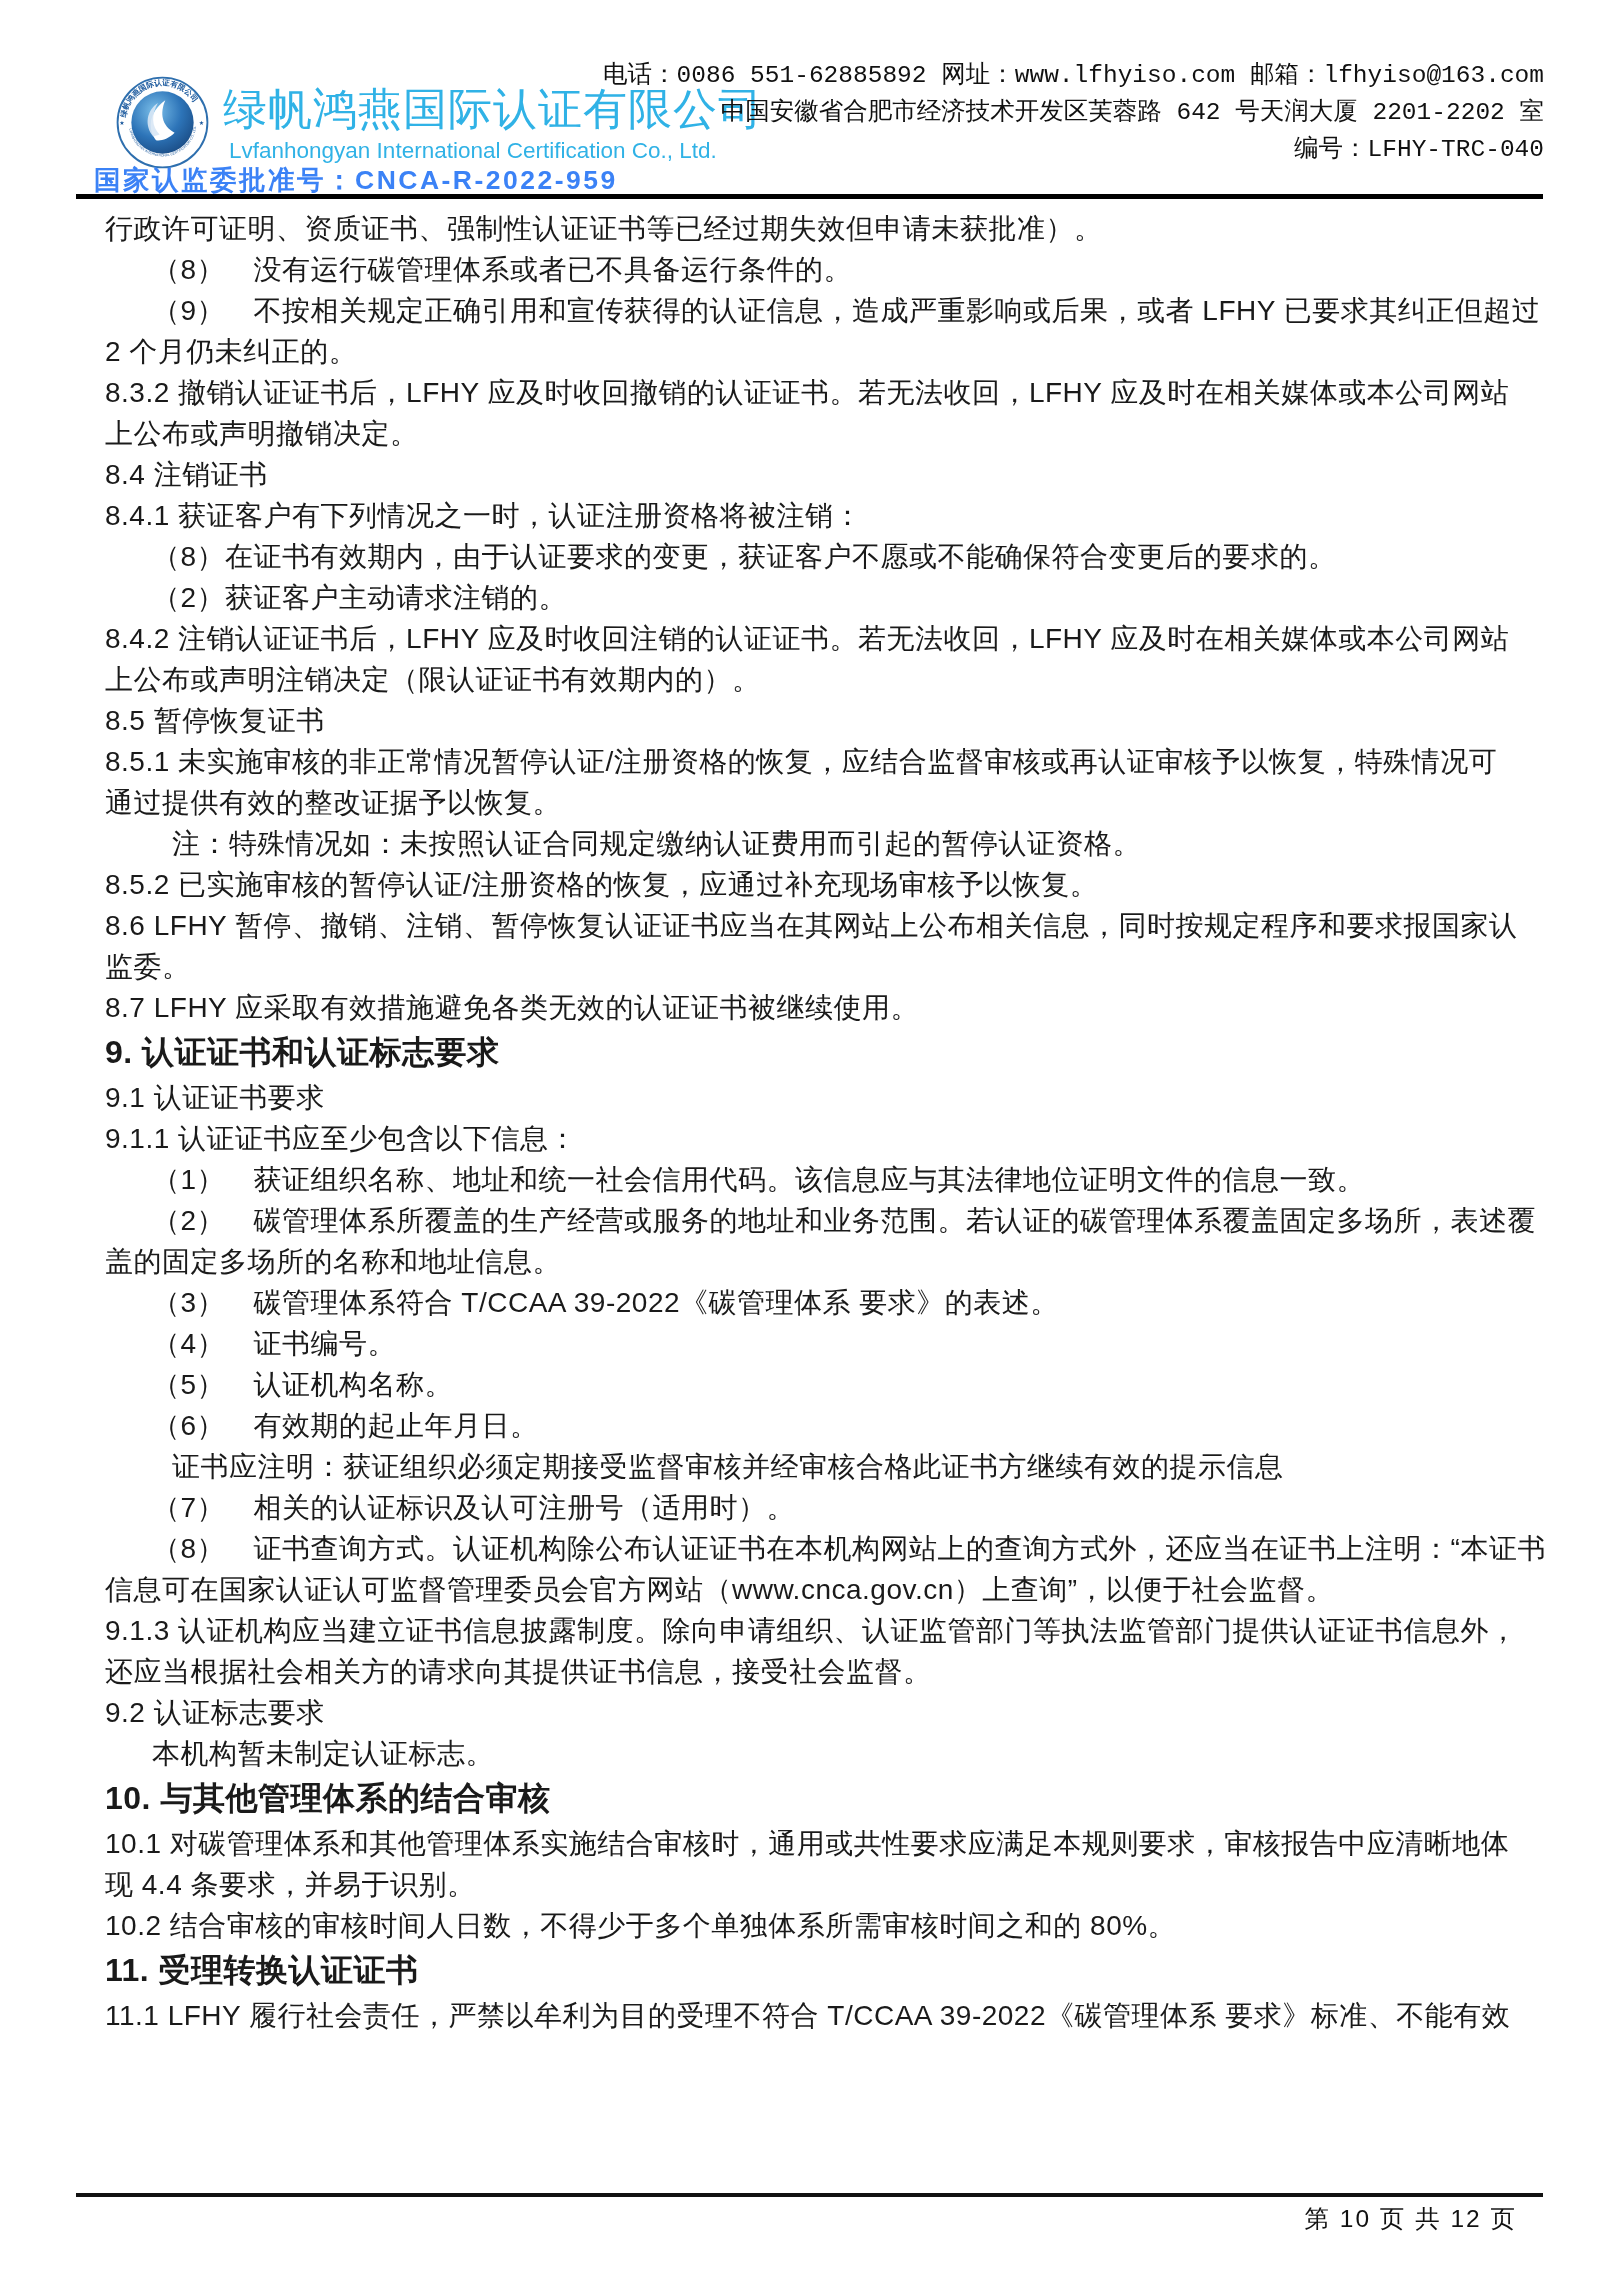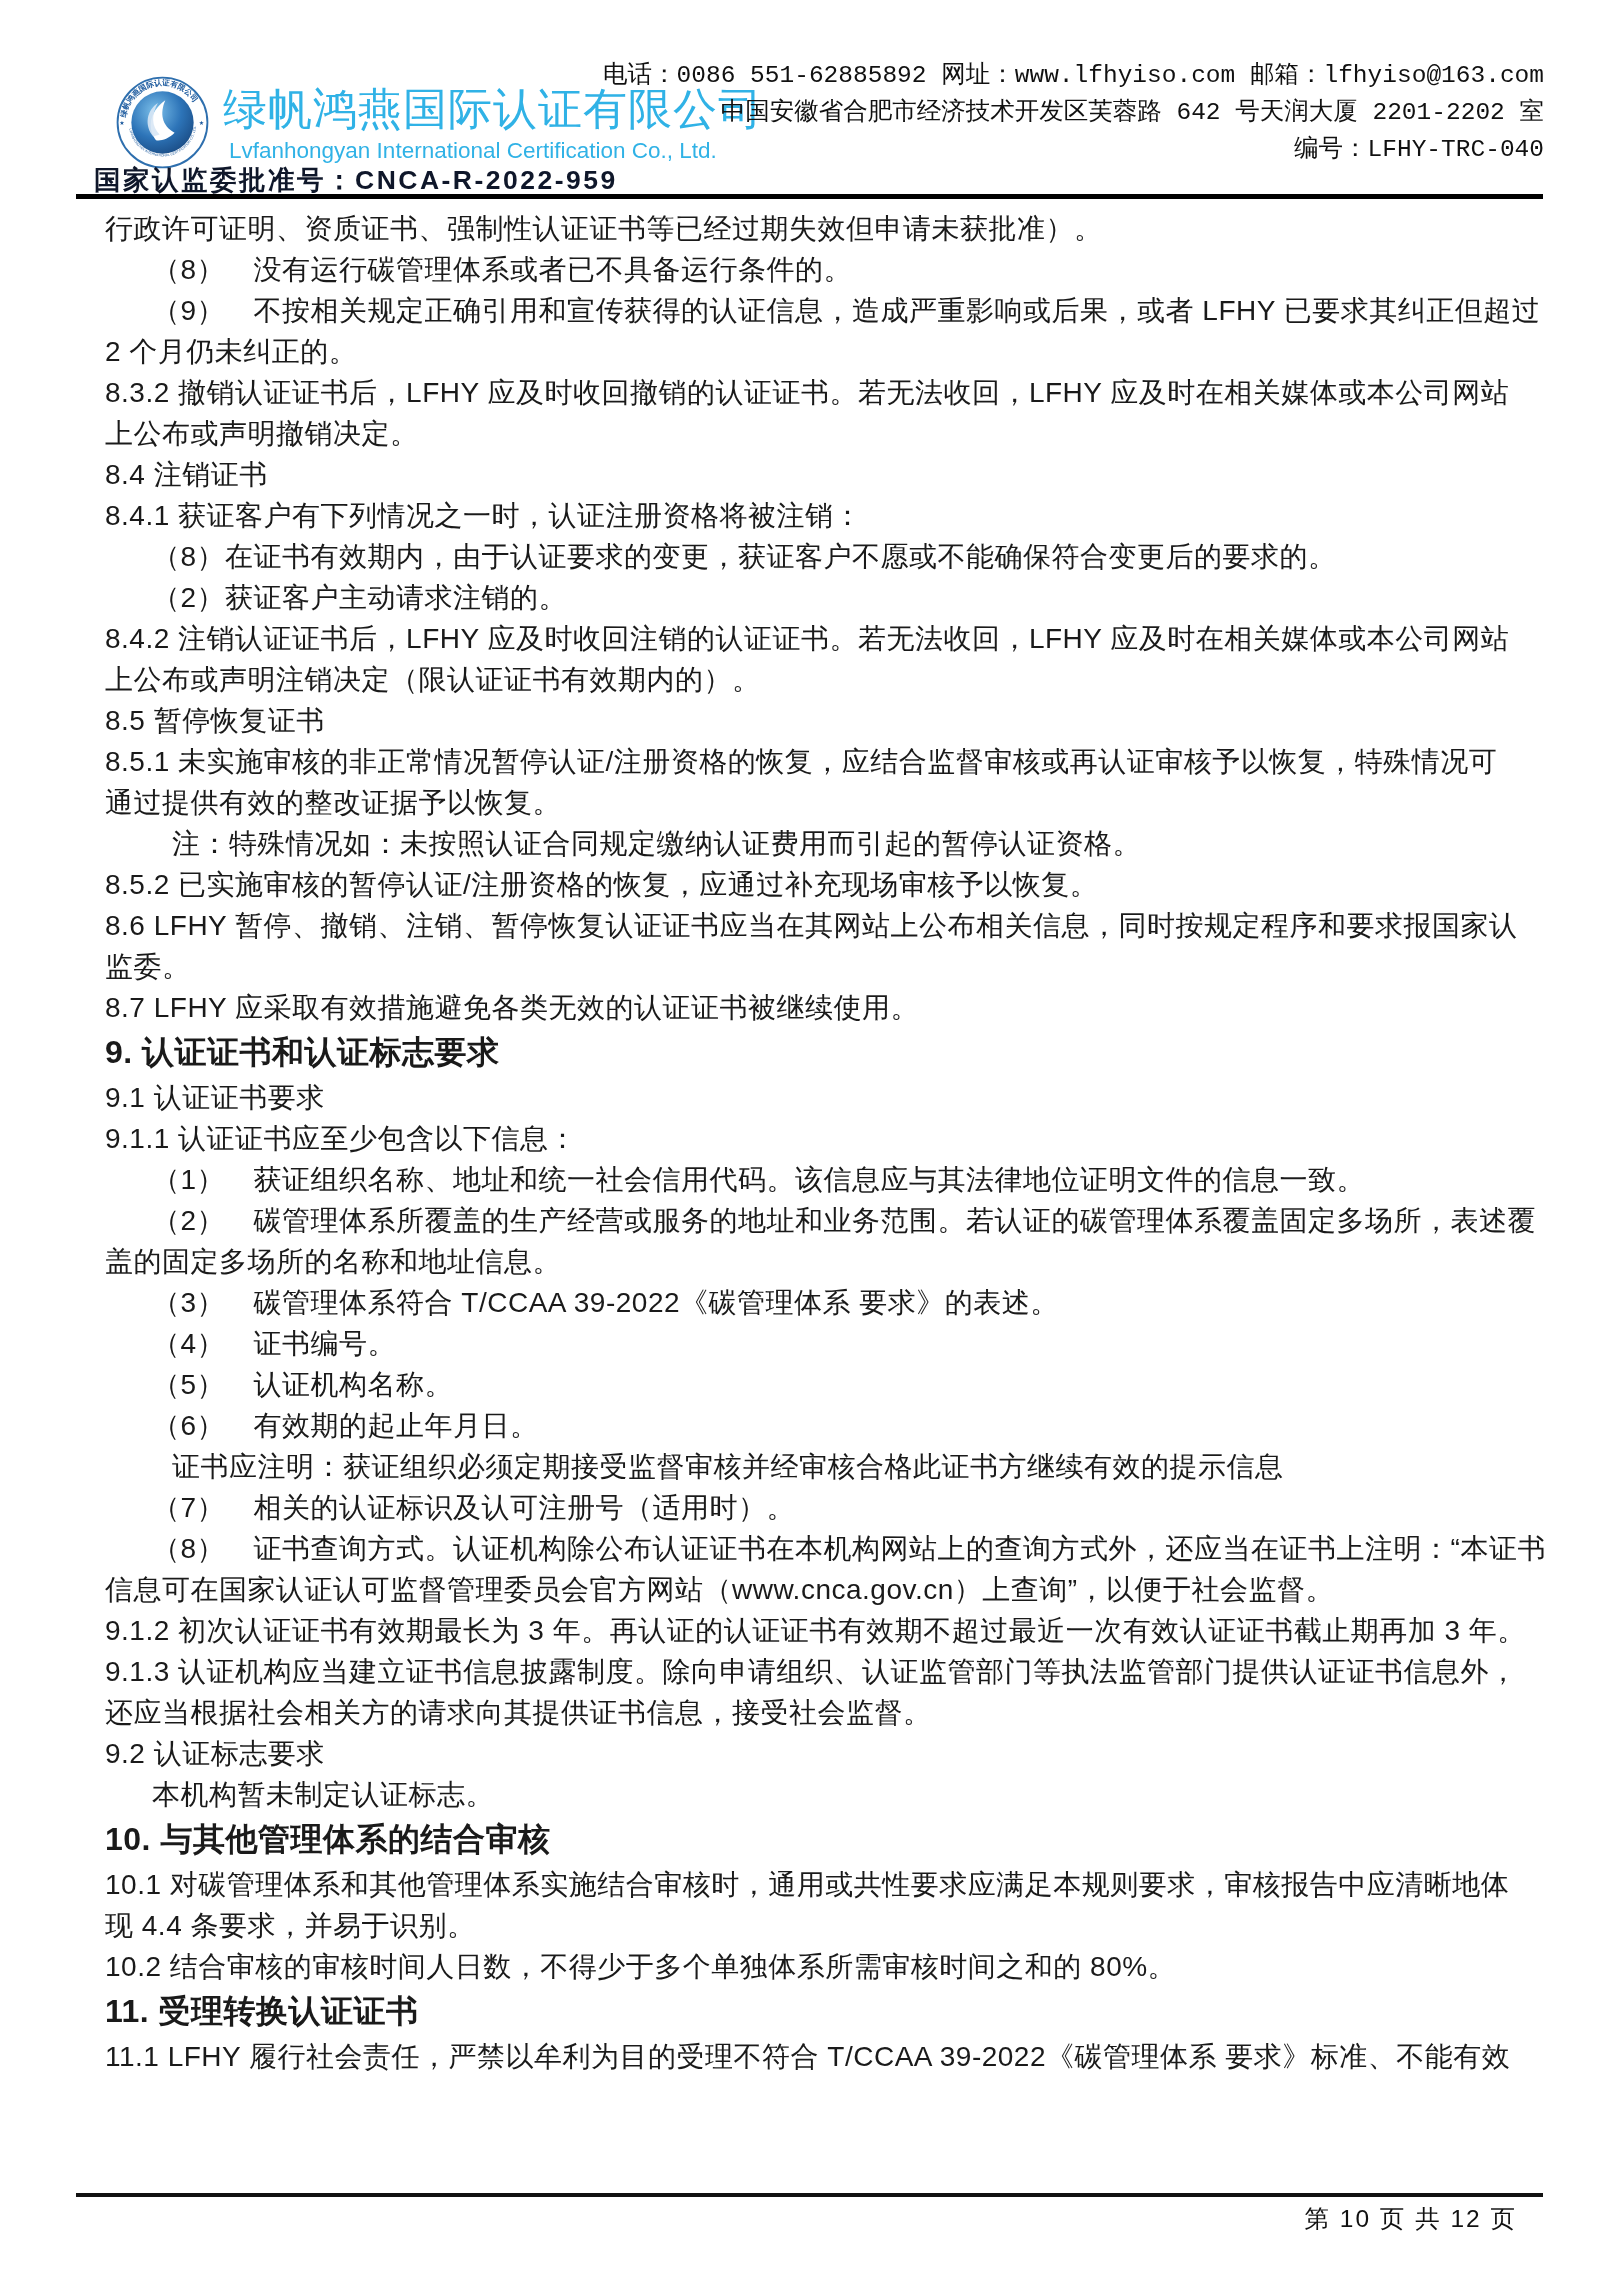--- a/index.html
+++ b/index.html
@@ -19,21 +19,21 @@
     font-size:44px;line-height:49px;letter-spacing:1px;
     color:#30b2e6;font-weight:500;white-space:nowrap;
   }
   .en-name{
     position:absolute;left:229px;top:138px;
     font-size:22.5px;color:#30b2e6;white-space:nowrap;
   }
   .approval{
     position:absolute;left:94px;top:162px;
     font-size:26.5px;font-weight:bold;letter-spacing:2.5px;
-    color:#0f172a;white-space:nowrap;
+    color:#3b82f6;white-space:nowrap;
   }
   .contact{
     position:absolute;right:77px;top:57px;
     text-align:right;
     font-family:"Liberation Mono","DejaVu Sans Mono",monospace;
     font-size:24.5px;line-height:37px;color:#111;white-space:nowrap;
   }
   .head-rule{
     position:absolute;left:76px;top:194px;width:1467px;height:4.9px;background:#000;
   }
@@ -128,21 +128,20 @@
     <div class="ln ind">（2）　碳管理体系所覆盖的生产经营或服务的地址和业务范围。若认证的碳管理体系覆盖固定多场所，表述覆</div>
     <div class="ln">盖的固定多场所的名称和地址信息。</div>
     <div class="ln ind">（3）　碳管理体系符合 T/CCAA 39-2022《碳管理体系 要求》的表述。</div>
     <div class="ln ind">（4）　证书编号。</div>
     <div class="ln ind">（5）　认证机构名称。</div>
     <div class="ln ind">（6）　有效期的起止年月日。</div>
     <div class="ln ind2">证书应注明：获证组织必须定期接受监督审核并经审核合格此证书方继续有效的提示信息</div>
     <div class="ln ind">（7）　相关的认证标识及认可注册号（适用时）。</div>
     <div class="ln ind">（8）　证书查询方式。认证机构除公布认证证书在本机构网站上的查询方式外，还应当在证书上注明：“本证书</div>
     <div class="ln">信息可在国家认证认可监督管理委员会官方网站（www.cnca.gov.cn）上查询”，以便于社会监督。</div>
-    <div class="ln">9.1.2 初次认证证书有效期最长为 3 年。再认证的认证证书有效期不超过最近一次有效认证证书截止期再加 3 年。</div>
     <div class="ln">9.1.3 认证机构应当建立证书信息披露制度。除向申请组织、认证监管部门等执法监管部门提供认证证书信息外，</div>
     <div class="ln">还应当根据社会相关方的请求向其提供证书信息，接受社会监督。</div>
     <div class="ln">9.2 认证标志要求</div>
     <div class="ln ind">本机构暂未制定认证标志。</div>
     <div class="ln h">10. 与其他管理体系的结合审核</div>
     <div class="ln">10.1 对碳管理体系和其他管理体系实施结合审核时，通用或共性要求应满足本规则要求，审核报告中应清晰地体</div>
     <div class="ln">现 4.4 条要求，并易于识别。</div>
     <div class="ln">10.2 结合审核的审核时间人日数，不得少于多个单独体系所需审核时间之和的 80%。</div>
     <div class="ln h">11. 受理转换认证证书</div>
     <div class="ln">11.1 LFHY 履行社会责任，严禁以牟利为目的受理不符合 T/CCAA 39-2022《碳管理体系 要求》标准、不能有效</div>

